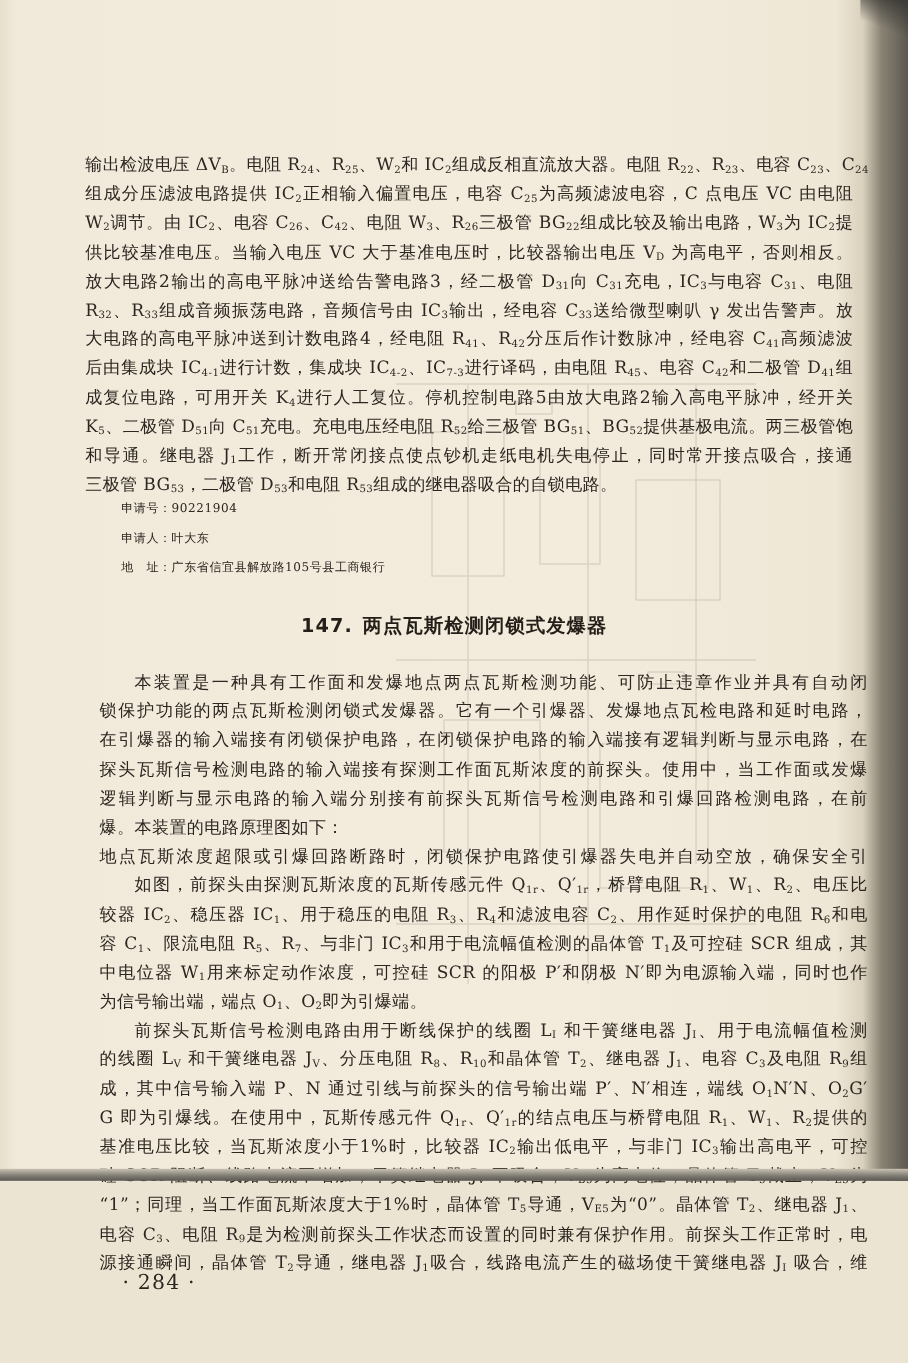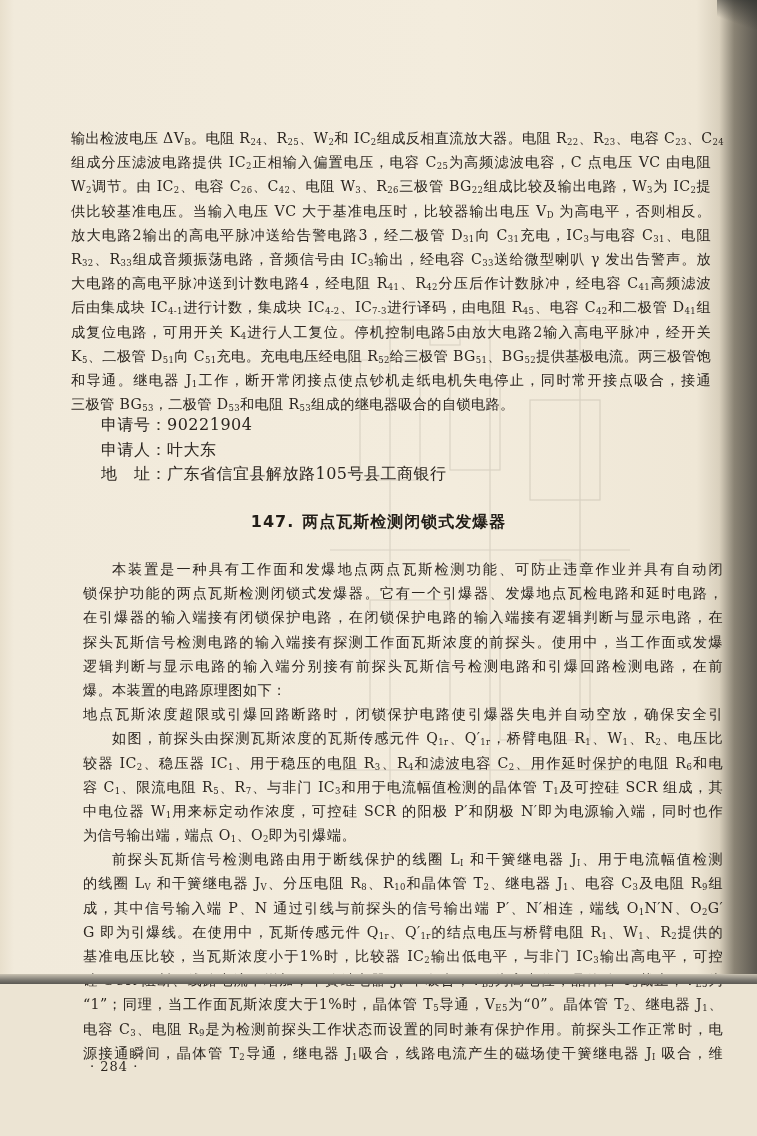--- a/index.html
+++ b/index.html
@@ -32,32 +32,32 @@
   }
   .line {
     height: 24.2px; line-height: 24.2px; white-space: nowrap;
     text-align: justify; text-align-last: justify;
   }
   .line.last { text-align-last: left; }
   .line.indent { padding-left: 29px; }
   sub, .sub { font-size: 8.5px; vertical-align: -2px; line-height: 0; }
   #block1 { top: 126px; }
   #applicant {
-    position: absolute; left: 101px; top: 413px; font-size: 16px;
+    position: absolute; left: 101px; top: 413px; font-size: 10px;
   }
   #applicant .row { height: 24.5px; line-height: 24.5px; letter-spacing: 0.5px; }
   #section-title {
     position: absolute; left: 0; width: 757px; top: 512px; text-align: center;
     font-family: "DejaVu Sans", "Liberation Sans", sans-serif;
     font-weight: bold; font-size: 16px; letter-spacing: 1px; color: #231e18;
   }
   #section-title .num { margin-right: 8px; }
   #block2 { top: 557px; margin-left: 12px; }
   #page-number {
-    position: absolute; left: 90px; top: 1059px; font-size: 13px; letter-spacing: 1px;
+    position: absolute; left: 102px; top: 1059px; font-size: 17px; letter-spacing: 1px;
   }
 </style>
 </head>
 <body>
 
 <div class="page">
   <div class="page-top-shadow"></div>
 
   <svg class="schematic-ghost" viewBox="0 0 300 560">
     <g stroke="#6b6358" stroke-width="1.2" fill="none">

